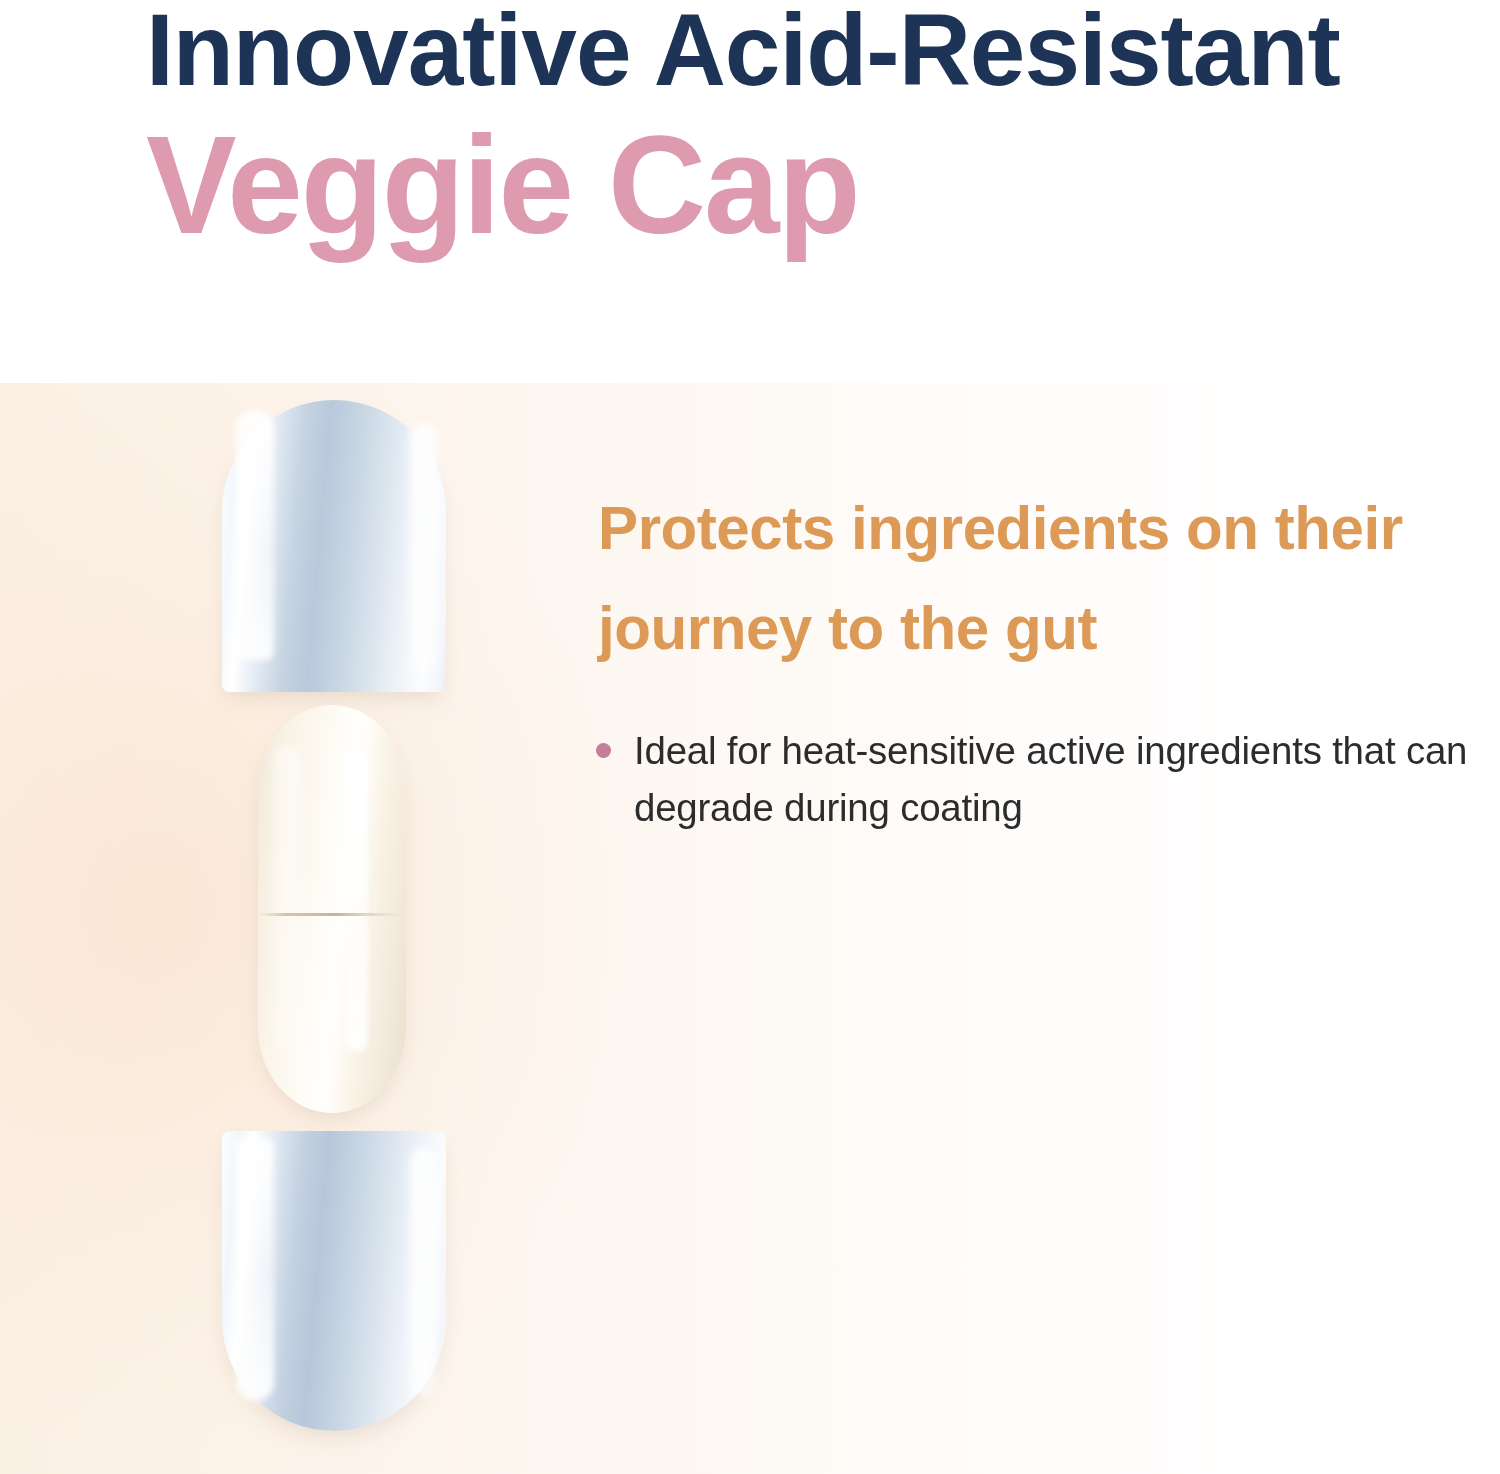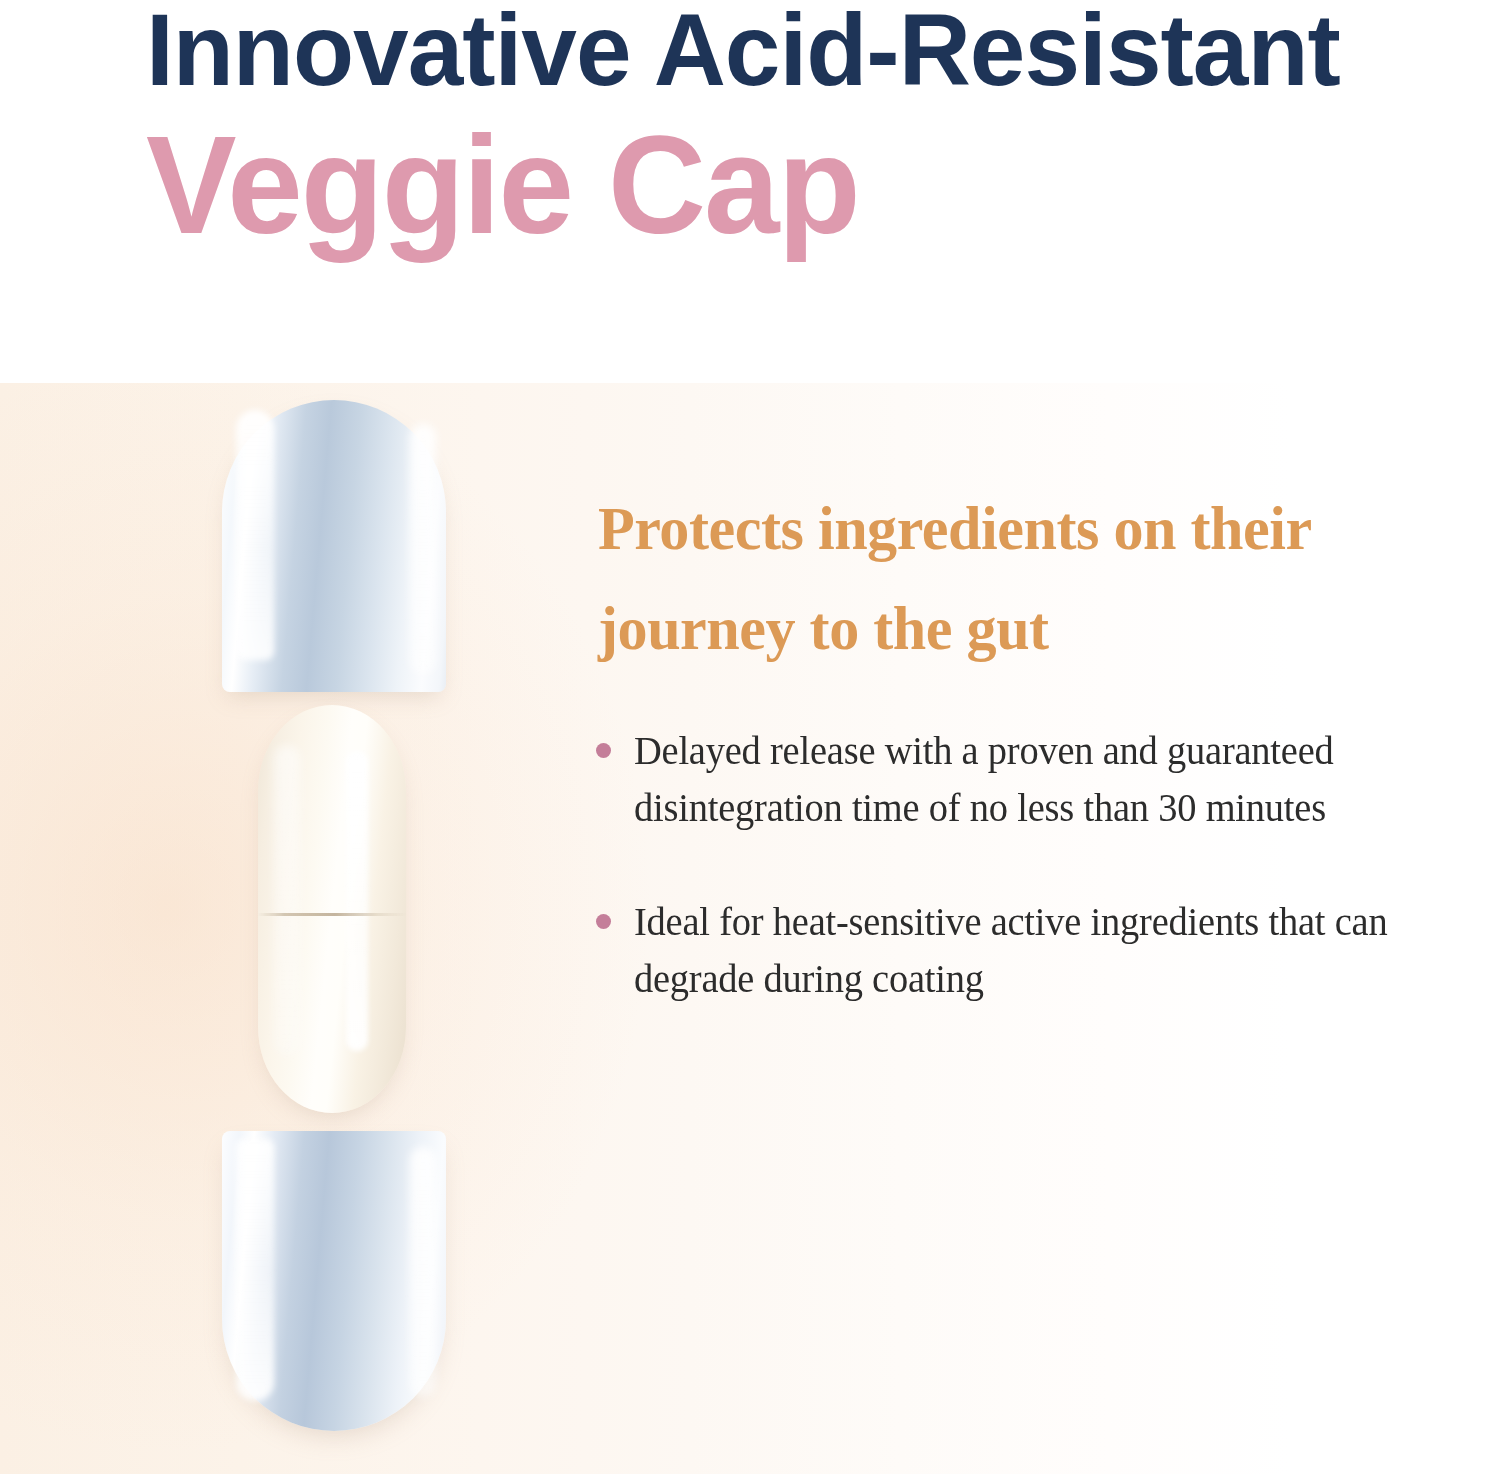--- a/index.html
+++ b/index.html
@@ -42,21 +42,20 @@
     background:
       linear-gradient(90deg,
         #fbf0e4 0%,
         #fcf3e9 16%,
         #fdf6ef 32%,
         #fdf8f3 46%,
         #fefbf8 60%,
         #fffdfc 74%,
         #ffffff 86%,
         #ffffff 100%);
-    font-family: Liberation Serif, serif;
   }
   .panel-glow {
     position:absolute; left:0; top:0; width:760px; height:1091px;
     background:radial-gradient(ellipse 620px 700px at 22% 48%,
        rgba(247,214,186,0.40) 0%,
        rgba(250,228,208,0.22) 45%,
        rgba(255,255,255,0) 78%);
     pointer-events:none;
   }
 
@@ -228,23 +227,19 @@
 
       <div class="cap-piece cap-bot"></div>
     </div>
 
     <div class="content">
       <div class="benefit-title">Protects ingredients on their journey to the gut</div>
 
       <div class="bullets">
         <div class="bullet">
           <span class="bullet-dot"></span>
-          <div class="bullet-text">Delayed release with a proven and guaranteed disintegration time of no less than 30 minutes</div>
-        </div>
-        <div class="bullet">
-          <span class="bullet-dot"></span>
           <div class="bullet-text">Ideal for heat-sensitive active ingredients that can degrade during coating</div>
         </div>
       </div>
     </div>
   </div>
 
 </div>
 
 </body></html>

